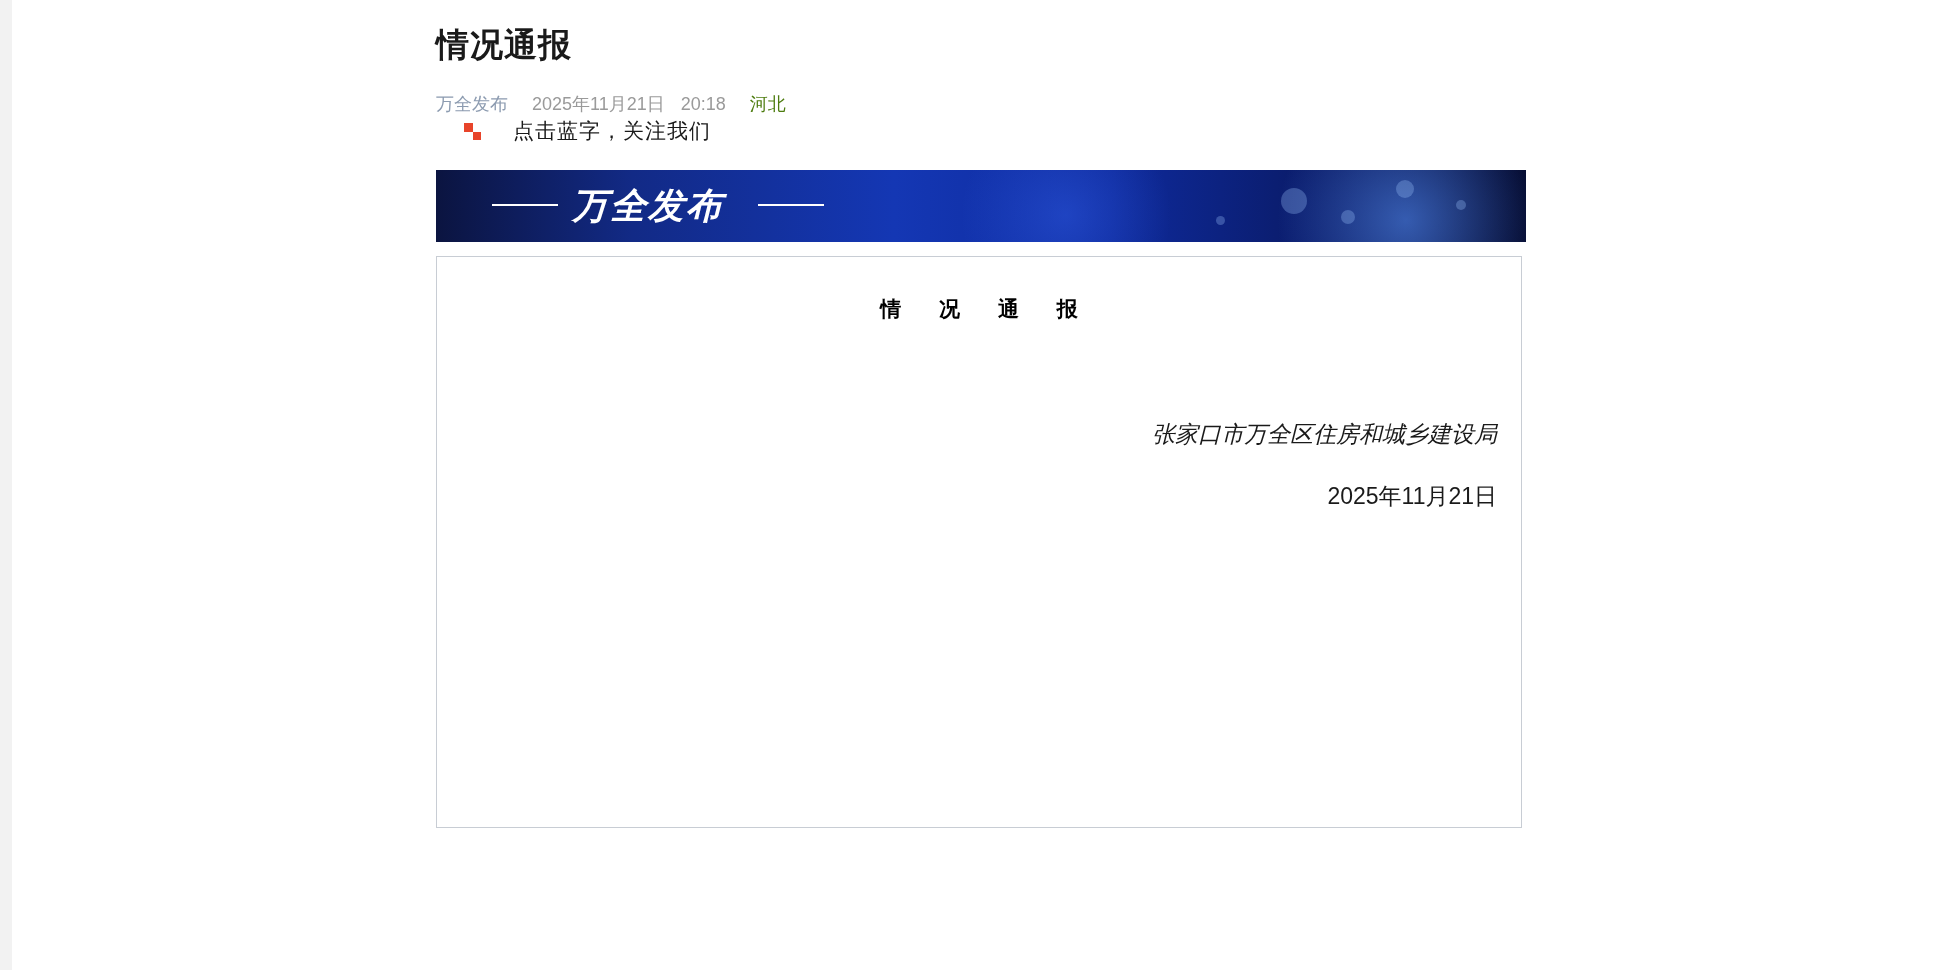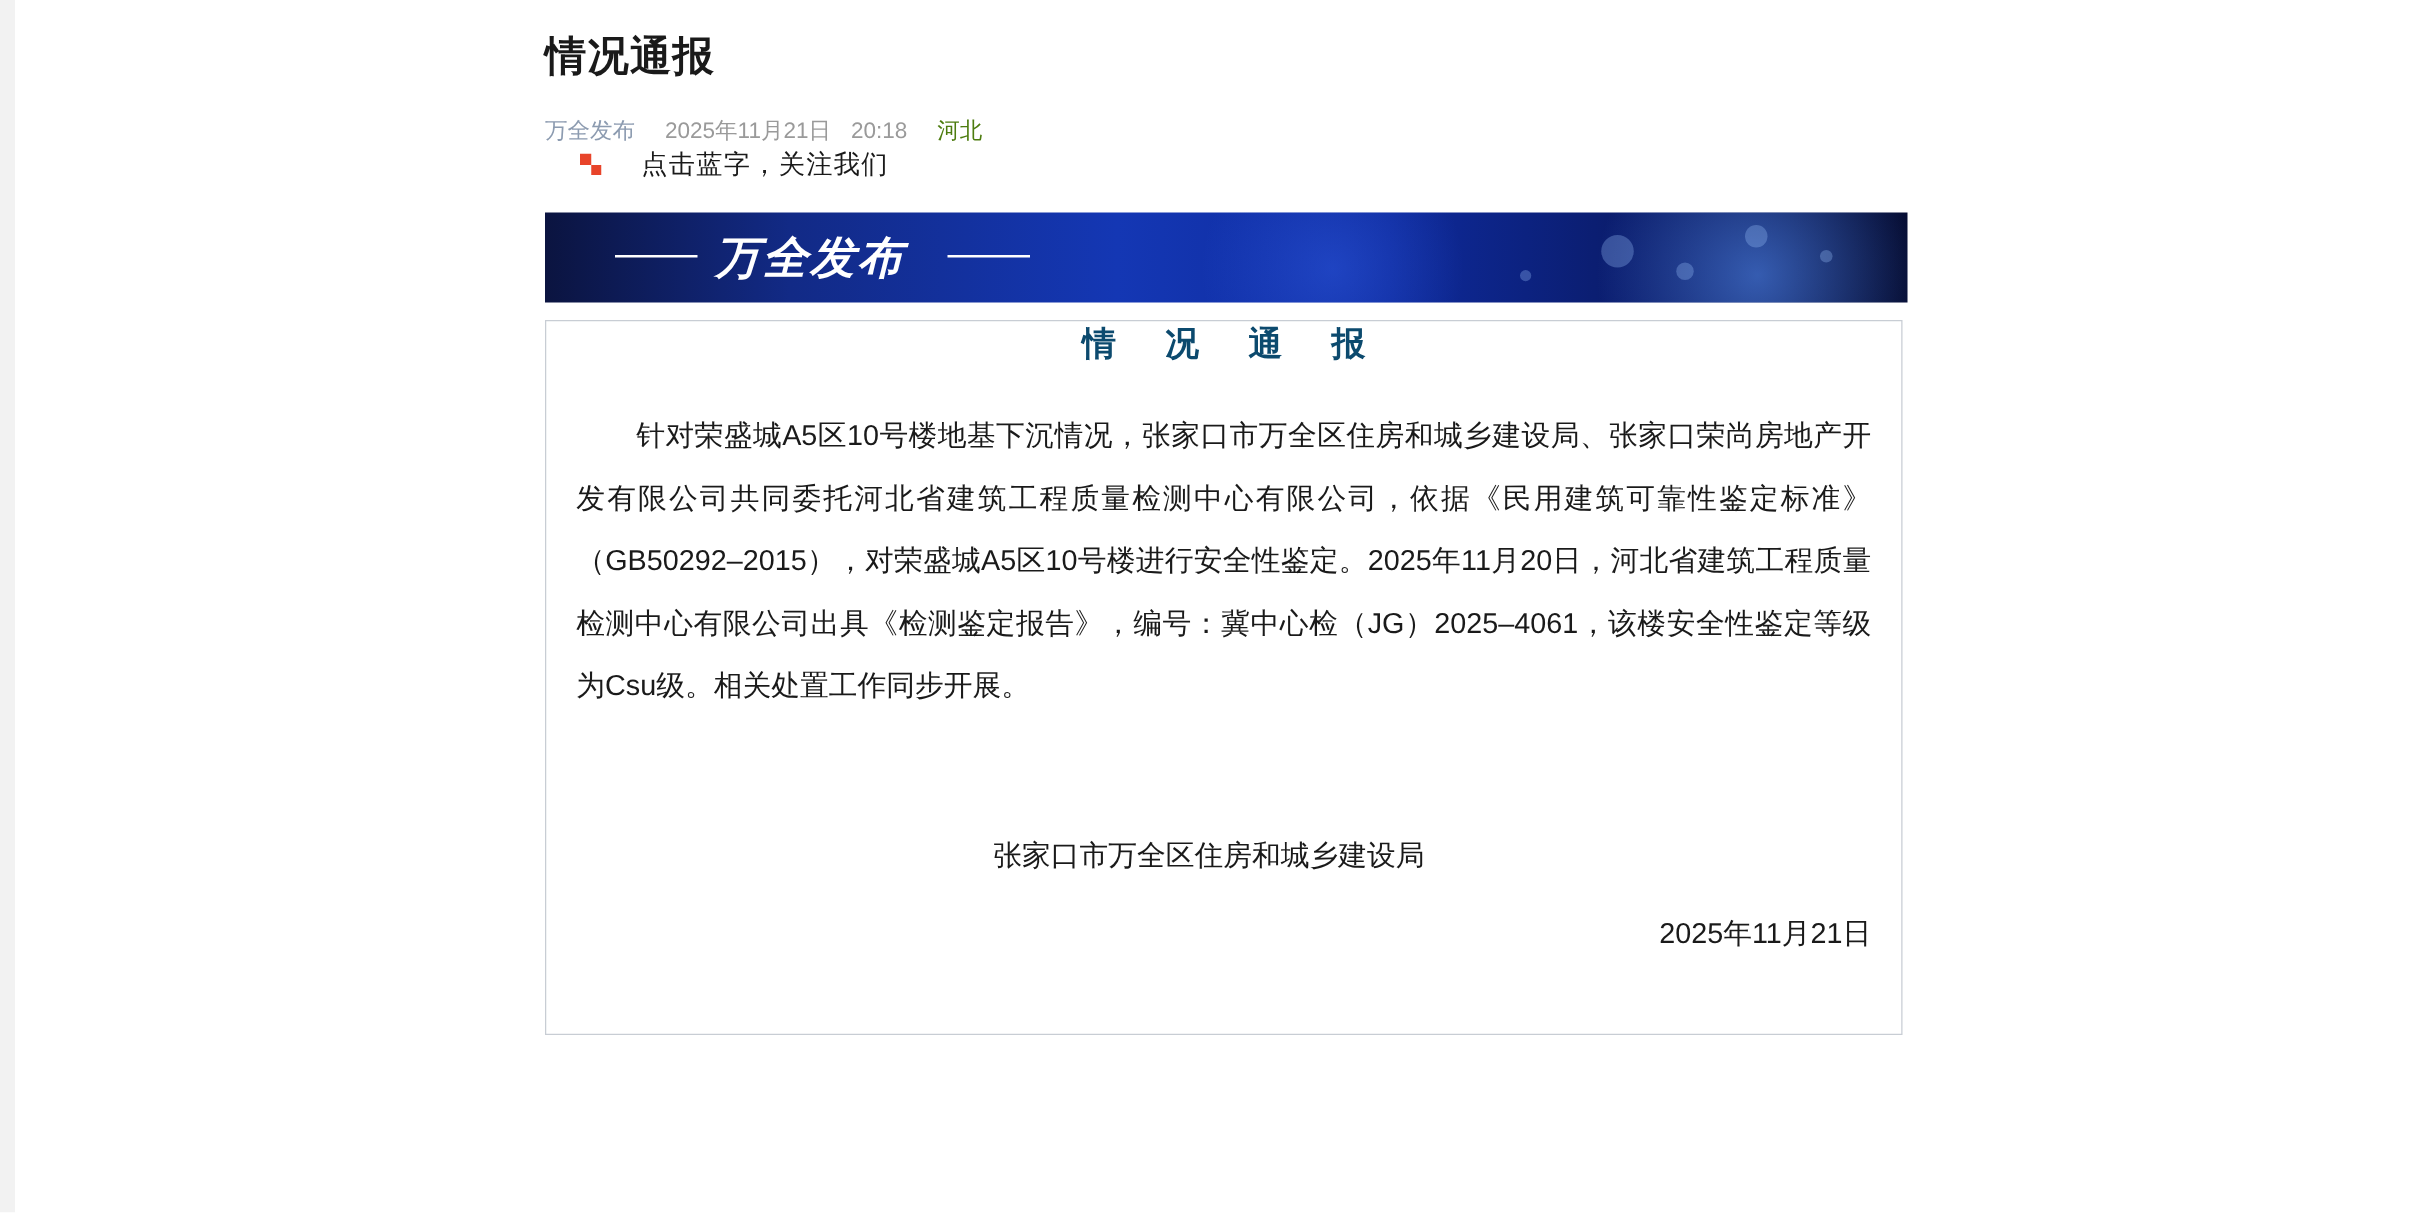--- a/index.html
+++ b/index.html
@@ -156,42 +156,44 @@
     margin-top: 14px;
     width: 1086px;
     height: 572px;
     border: 1px solid #c8cdd4;
     box-sizing: border-box;
     background: #ffffff;
     position: relative;
   }
   .notice-heading {
     text-align: center;
-    font-size: 27px;
+    margin-top: 38px;
+    font-size: 21px;
     font-weight: bold;
-    color: #0c4a6e;
+    color: #000000;
     letter-spacing: 16px;
     text-indent: 16px;
   }
   .notice-body {
     margin: 30px 24px 0 24px;
     font-size: 23px;
     line-height: 50px;
     color: #1a1a1a;
     text-align: justify;
     text-justify: inter-ideograph;
     text-indent: 48px;
   }
   .notice-signature {
     margin-top: 86px;
     margin-right: 24px;
-    text-align: center;
+    text-align: right;
     font-size: 23px;
     color: #1a1a1a;
     line-height: 50px;
+    font-style: italic;
   }
   .notice-sign-date {
     margin-top: 12px;
     margin-right: 24px;
     text-align: right;
     font-size: 23px;
     color: #1a1a1a;
     line-height: 50px;
   }
 </style>
@@ -229,19 +231,18 @@
       <span class="bubble" style="left:960px; top:10px; width:18px; height:18px;"></span>
       <span class="bubble" style="left:1020px; top:30px; width:10px; height:10px;"></span>
       <span class="bubble" style="left:780px; top:46px; width:9px; height:9px;"></span>
       <span class="rule-left"></span>
       <span class="rule-right"></span>
       <span class="banner-text">万全发布</span>
     </div>
 
     <div class="notice-box">
       <div class="notice-heading">情 况 通 报</div>
-      <div class="notice-body">针对荣盛城A5区10号楼地基下沉情况，张家口市万全区住房和城乡建设局、张家口荣尚房地产开发有限公司共同委托河北省建筑工程质量检测中心有限公司，依据《民用建筑可靠性鉴定标准》（GB50292–2015），对荣盛城A5区10号楼进行安全性鉴定。2025年11月20日，河北省建筑工程质量检测中心有限公司出具《检测鉴定报告》，编号：冀中心检（JG）2025–4061，该楼安全性鉴定等级为Csu级。相关处置工作同步开展。</div>
       <div class="notice-signature">张家口市万全区住房和城乡建设局</div>
       <div class="notice-sign-date">2025年11月21日</div>
     </div>
 
   </div>
 </div>
 
 </body></html>

